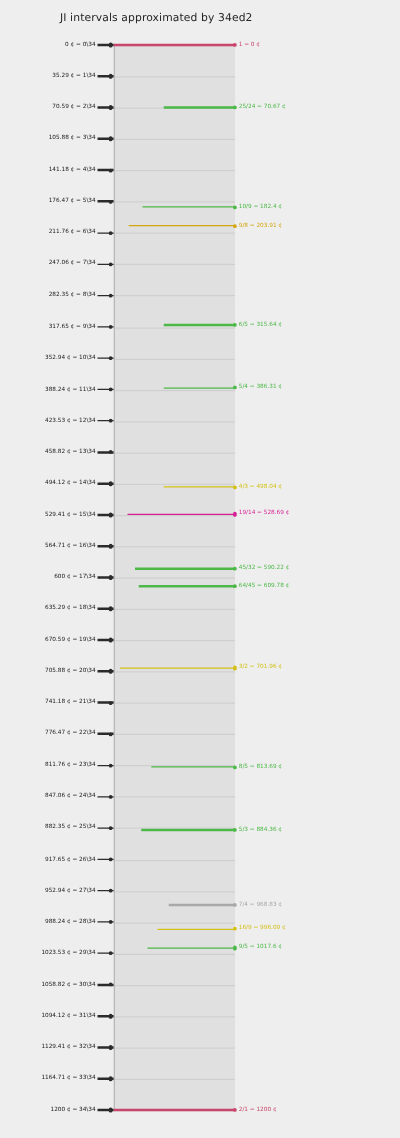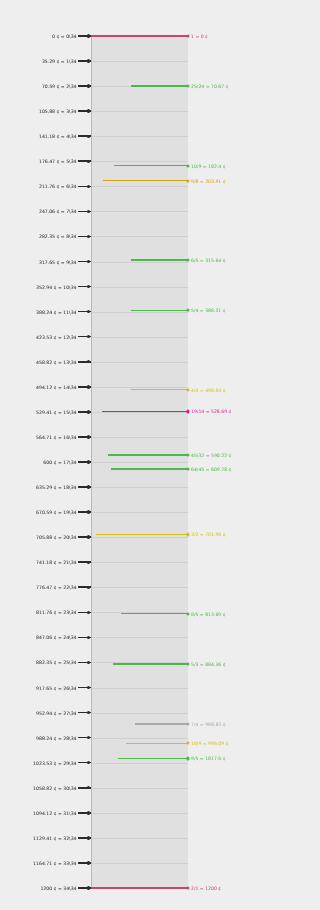--- a/index.html
+++ b/index.html
@@ -56,20 +56,21 @@
   .rlabel{
     position:absolute;
     font-size:4.6px;white-space:nowrap;
     transform:translateY(-50%);
   }
 </style>
 </head>
 <body>
 
 <div id="fig">
+  <div class="title">JI intervals approximated by 34ed2</div>
   <div class="plot" id="plotarea" style="left: 90.5px; top: 36px; width: 97.5px; height: 852px;"></div>
   <div id="layers">
       <div class="grid" style="left: 90.5px; top: 36px; width: 97.5px;"></div>
       <div class="tick" style="left: 77.5px; top: 35.2px; width: 13px;"></div>
       <div class="tickdot" style="left: 87.1px; top: 34.3px;"></div>
       <div class="ylabel" style="left: 2px; top: 36px; width: 74.5px;">0 ¢ = 0\34</div>
       <div class="grid" style="left: 90.5px; top: 61.0588px; width: 97.5px;"></div>
       <div class="tick" style="left: 77.5px; top: 60.2588px; width: 13px;"></div>
       <div class="tickdot" style="left: 87.1px; top: 59.3588px;"></div>
       <div class="ylabel" style="left: 2px; top: 61.0588px; width: 74.5px;">35.29 ¢ = 1\34</div>

